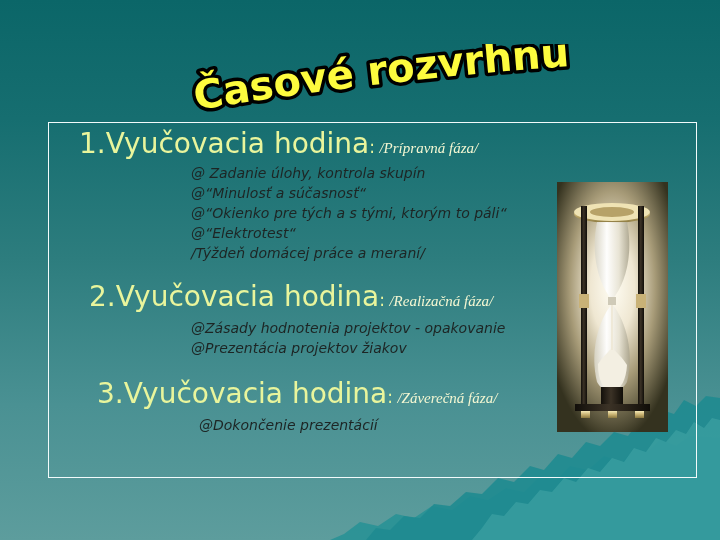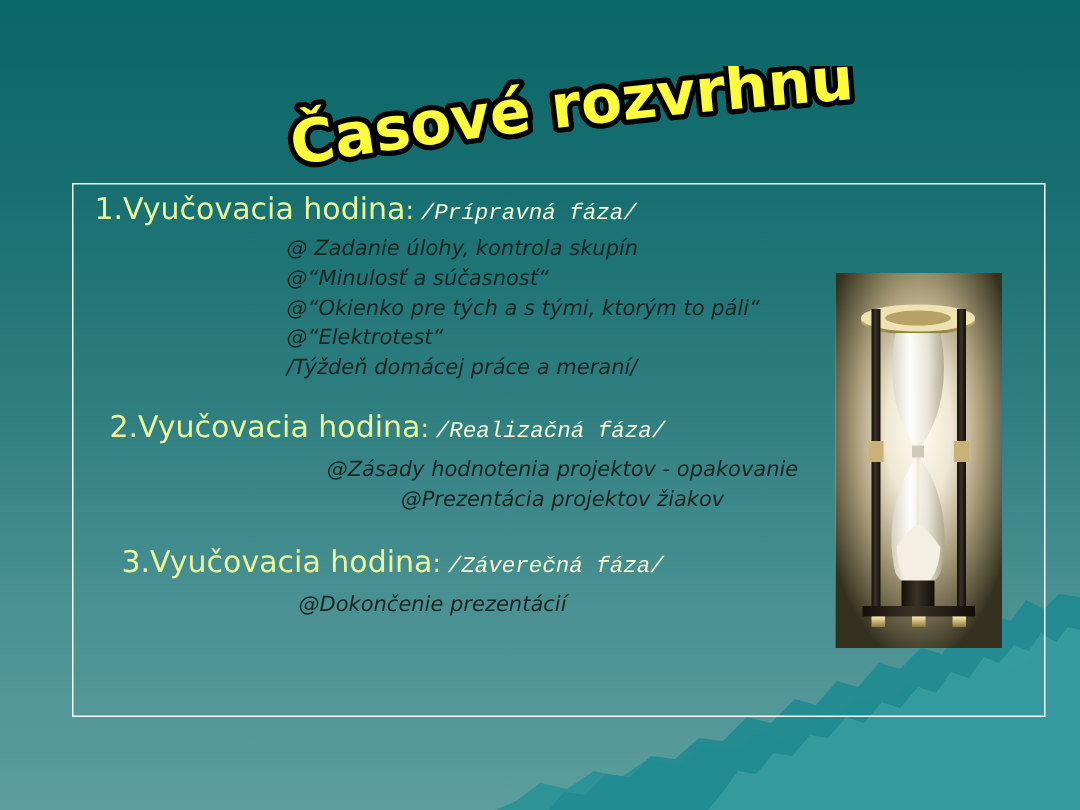--- a/index.html
+++ b/index.html
@@ -86,45 +86,46 @@
   .sec-1 { margin-top: 4px; padding-left: 4px; }
   .sec-2 { margin-top: 18px; padding-left: 14px; }
   .sec-3 { margin-top: 20px; padding-left: 22px; }
 
   .heading-line {
     white-space: nowrap;
     line-height: 1.05;
   }
   .heading-main {
     font-family: "DejaVu Sans", sans-serif;
-    font-size: 20px;
+    font-size: 28px;
     color: #e9f59c;
     letter-spacing: 0px;
+    margin-left: 16px;
   }
   .heading-colon {
     font-family: "DejaVu Sans", sans-serif;
     font-size: 17px;
     color: #e9f59c;
   }
   .heading-phase {
-    font-family: Liberation Mono, monospace;
+    font-family: Liberation Serif, serif;
     font-style: italic;
     font-size: 15px;
     color: #f4f7d2;
     letter-spacing: 0px;
   }
 
   
   .bullets {
     margin: 0;
     padding: 0;
     list-style: none;
   }
   .b-1 { margin-top: 6px; padding-left: 128px; }
-  .b-2 { margin-top: 8px; padding-left: 118px; text-align: center; }
+  .b-2 { margin-top: 8px; padding-left: 118px; }
   .b-3 { margin-top: 8px; padding-left: 118px; }
 
   .bullet-item {
     font-family: "DejaVu Sans", sans-serif;
     font-style: italic;
     font-size: 14px;
     color: #1d2524;
     line-height: 1.42;
     white-space: nowrap;
   }

